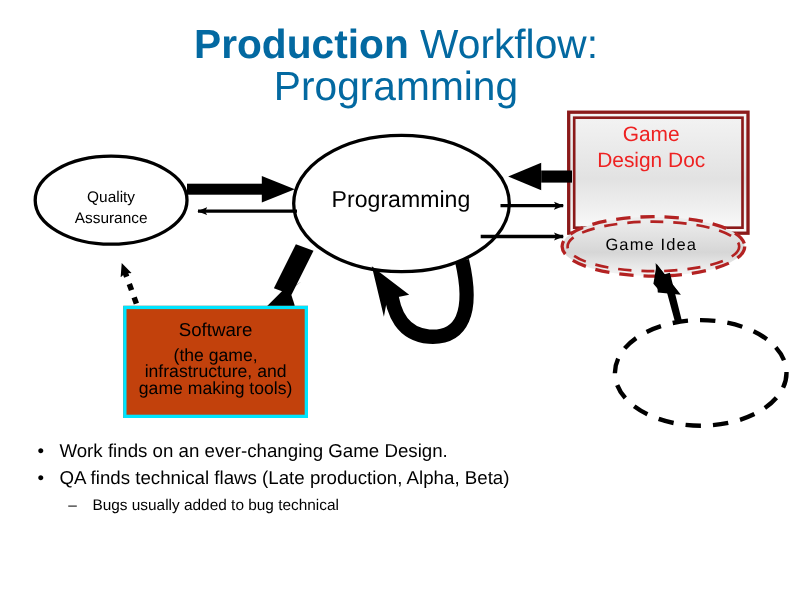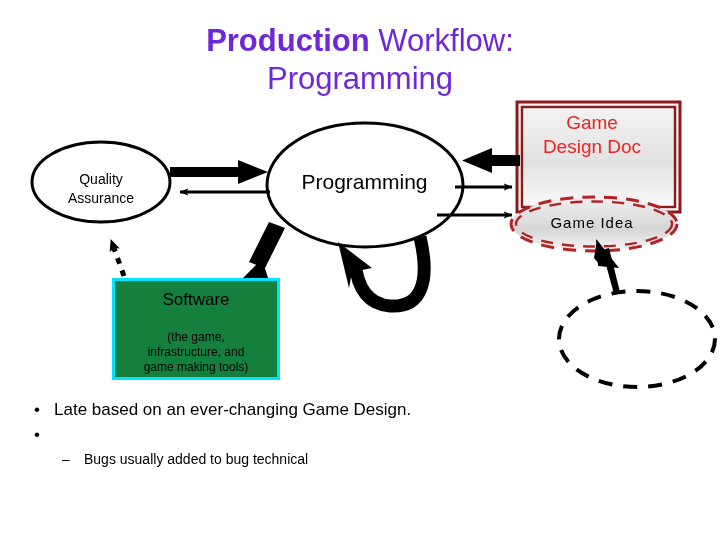--- a/index.html
+++ b/index.html
@@ -23,23 +23,23 @@
     height: 540px;
   }
 
   
   #title {
     position: absolute;
     left: 60px;
     top: 22px;
     width: 600px;
     text-align: center;
-    font-size: 31px;
+    font-size: 37px;
     line-height: 38px;
-    color: #6d28d9;
+    color: #0369a1;
     white-space: pre-line;
   }
   #title .bold { font-weight: bold; }
 
   
   #diagram {
     position: absolute;
     left: 0; top: 0;
     width: 720px;
     height: 540px;
@@ -90,32 +90,32 @@
   }
 
   
   #software-box {
     position: absolute;
     left: 112px;
     top: 278px;
     width: 168px;
     height: 102px;
     border: 3px solid #00e5ff;
-    background: #15803d;
+    background: #c2410c;
     box-sizing: border-box;
     text-align: center;
   }
   #software-title {
     margin-top: 9px;
     font-size: 17px;
     line-height: 20px;
   }
   #software-sub {
-    margin-top: 20px;
-    font-size: 12px;
+    margin-top: 6px;
+    font-size: 16px;
     line-height: 15px;
     white-space: pre-line;
   }
 
   
   #bullets {
     position: absolute;
     left: 28px;
     top: 398px;
     width: 670px;
@@ -244,24 +244,25 @@
   <div id="software-box">
     <div id="software-title">Software</div>
     <div id="software-sub">(the game,
 infrastructure, and
 game making tools)</div>
   </div>
 
   <div id="bullets">
     <div class="bullet-row">
       <span class="bullet-marker">•</span>
-      <span>Late based on an ever-changing Game Design.</span>
+      <span>Work finds on an ever-changing Game Design.</span>
     </div>
     <div class="bullet-row">
       <span class="bullet-marker">•</span>
+      <span>QA finds technical flaws (Late production, Alpha, Beta)</span>
     </div>
     <div class="sub-row">
       <span class="sub-marker">–</span>
       <span>Bugs usually added to bug technical</span>
     </div>
   </div>
 
 </div>
 
 </body></html>

